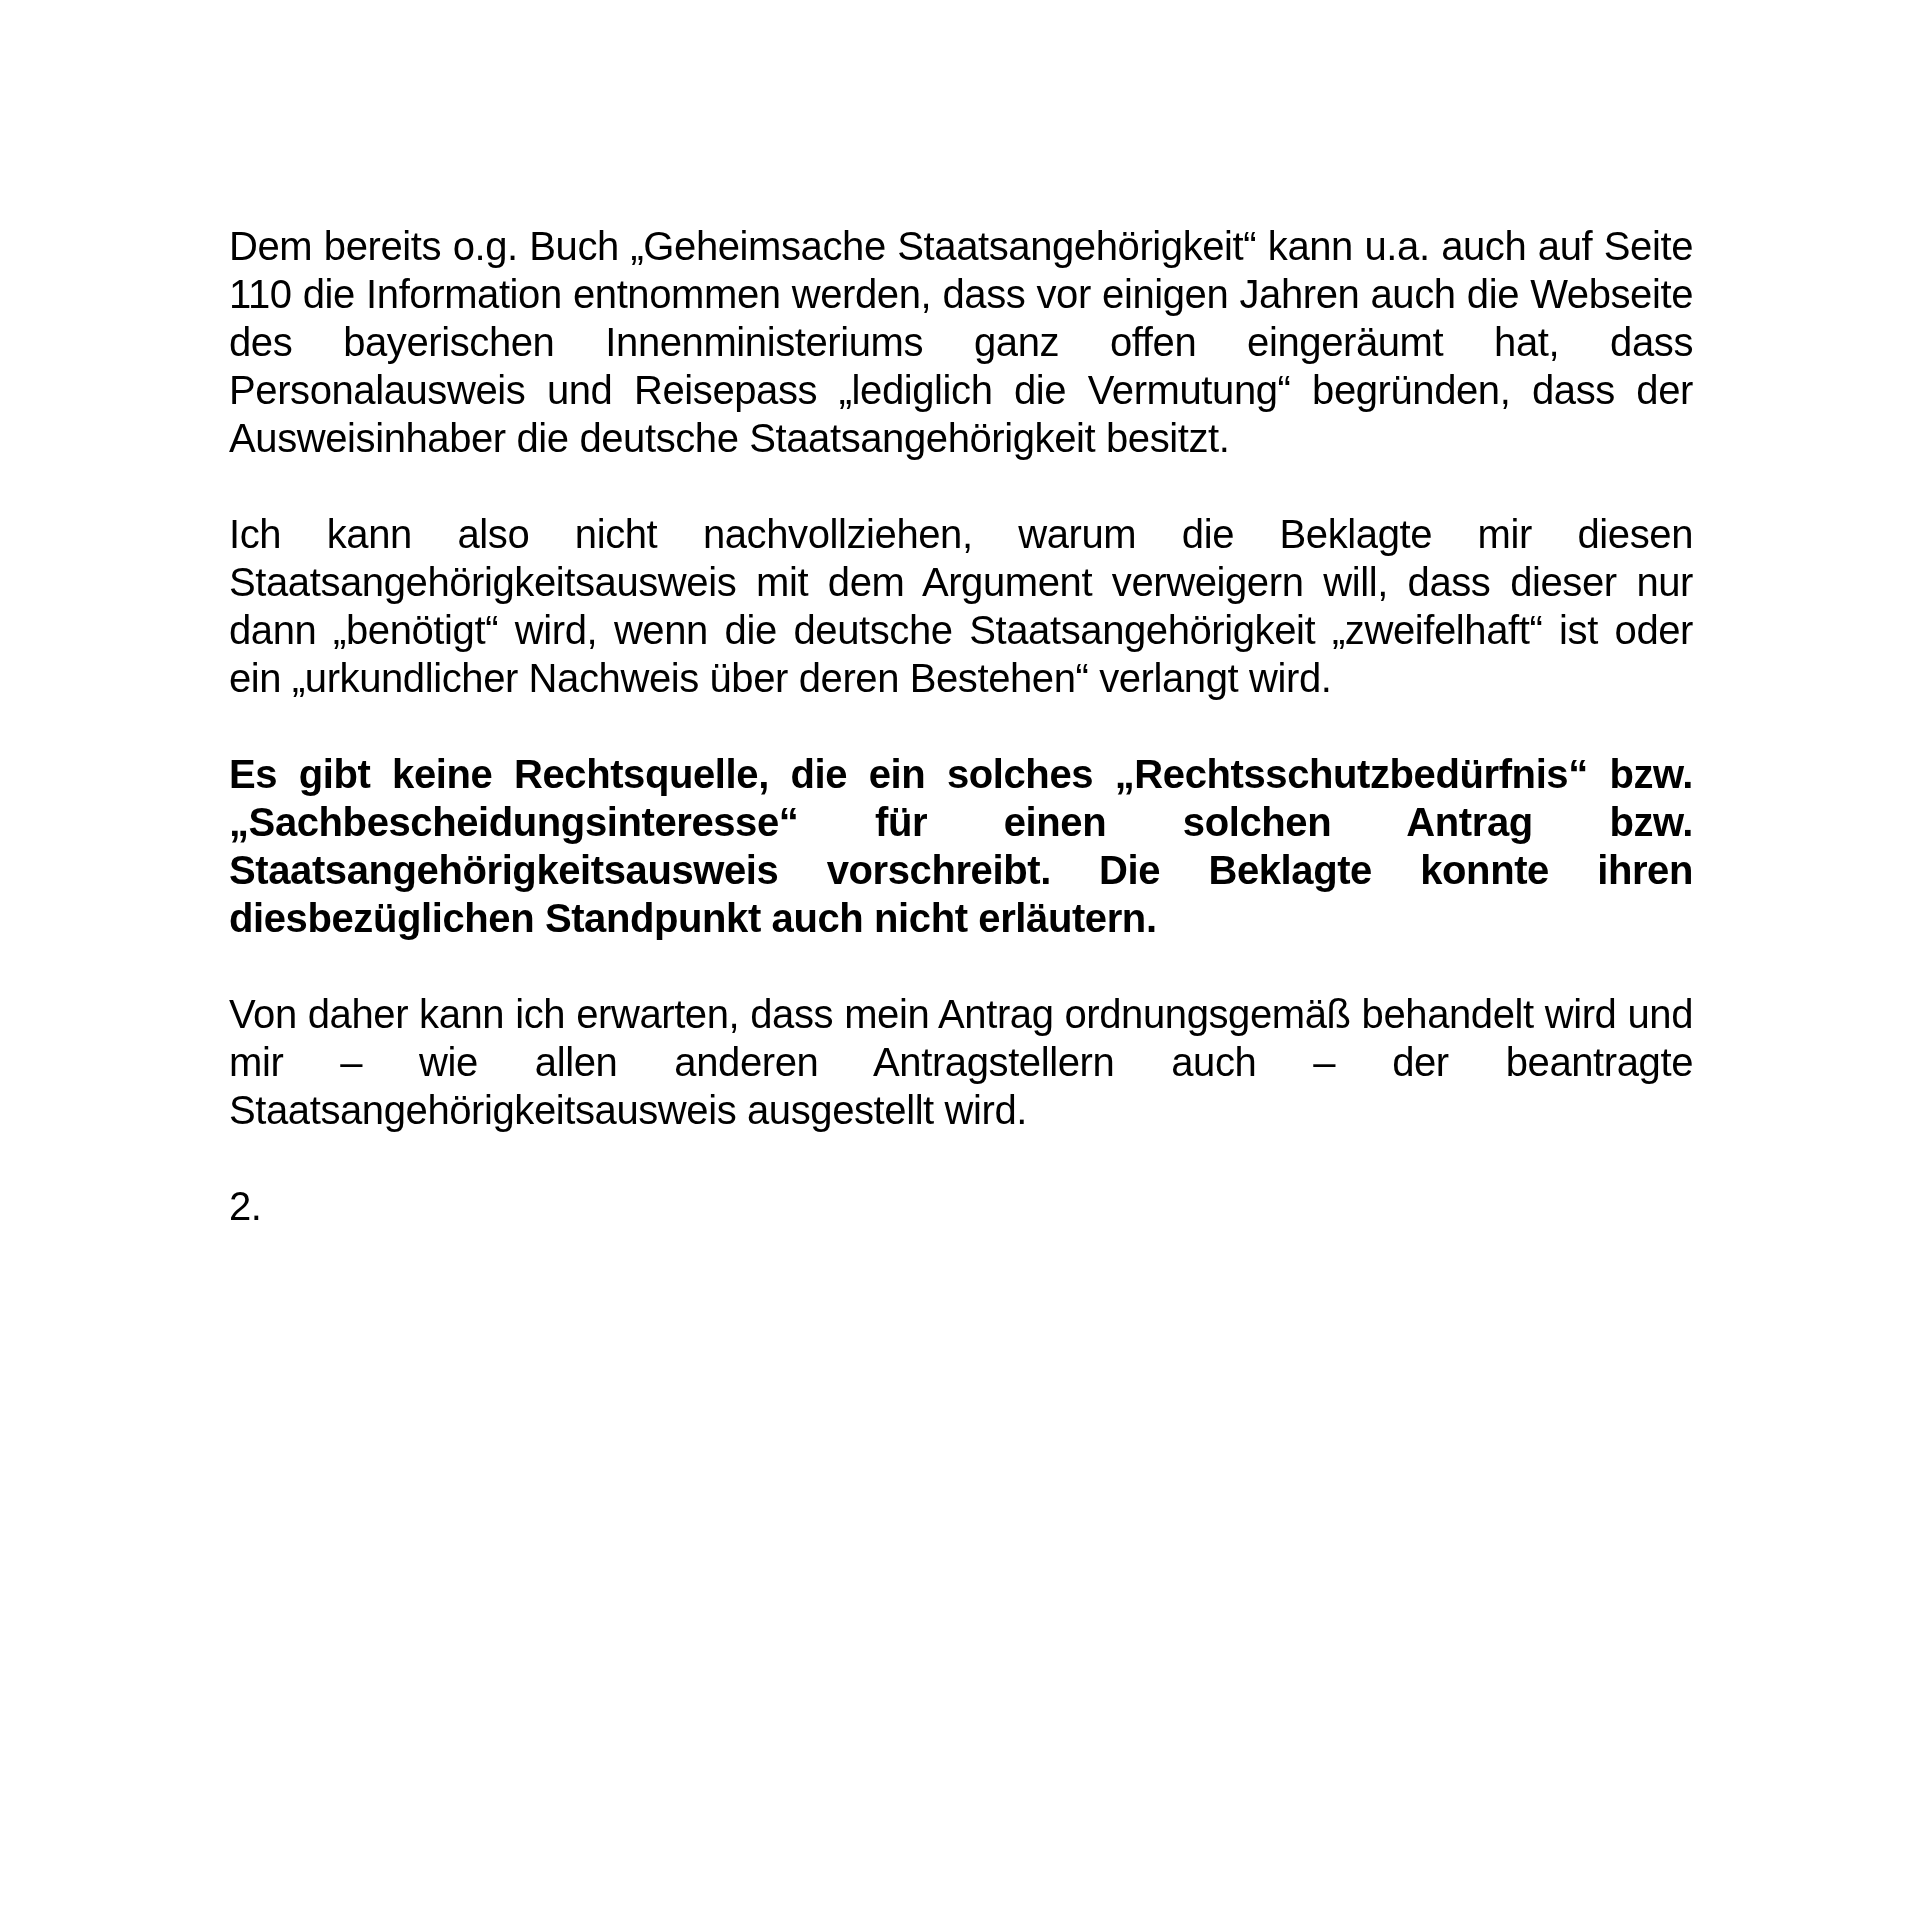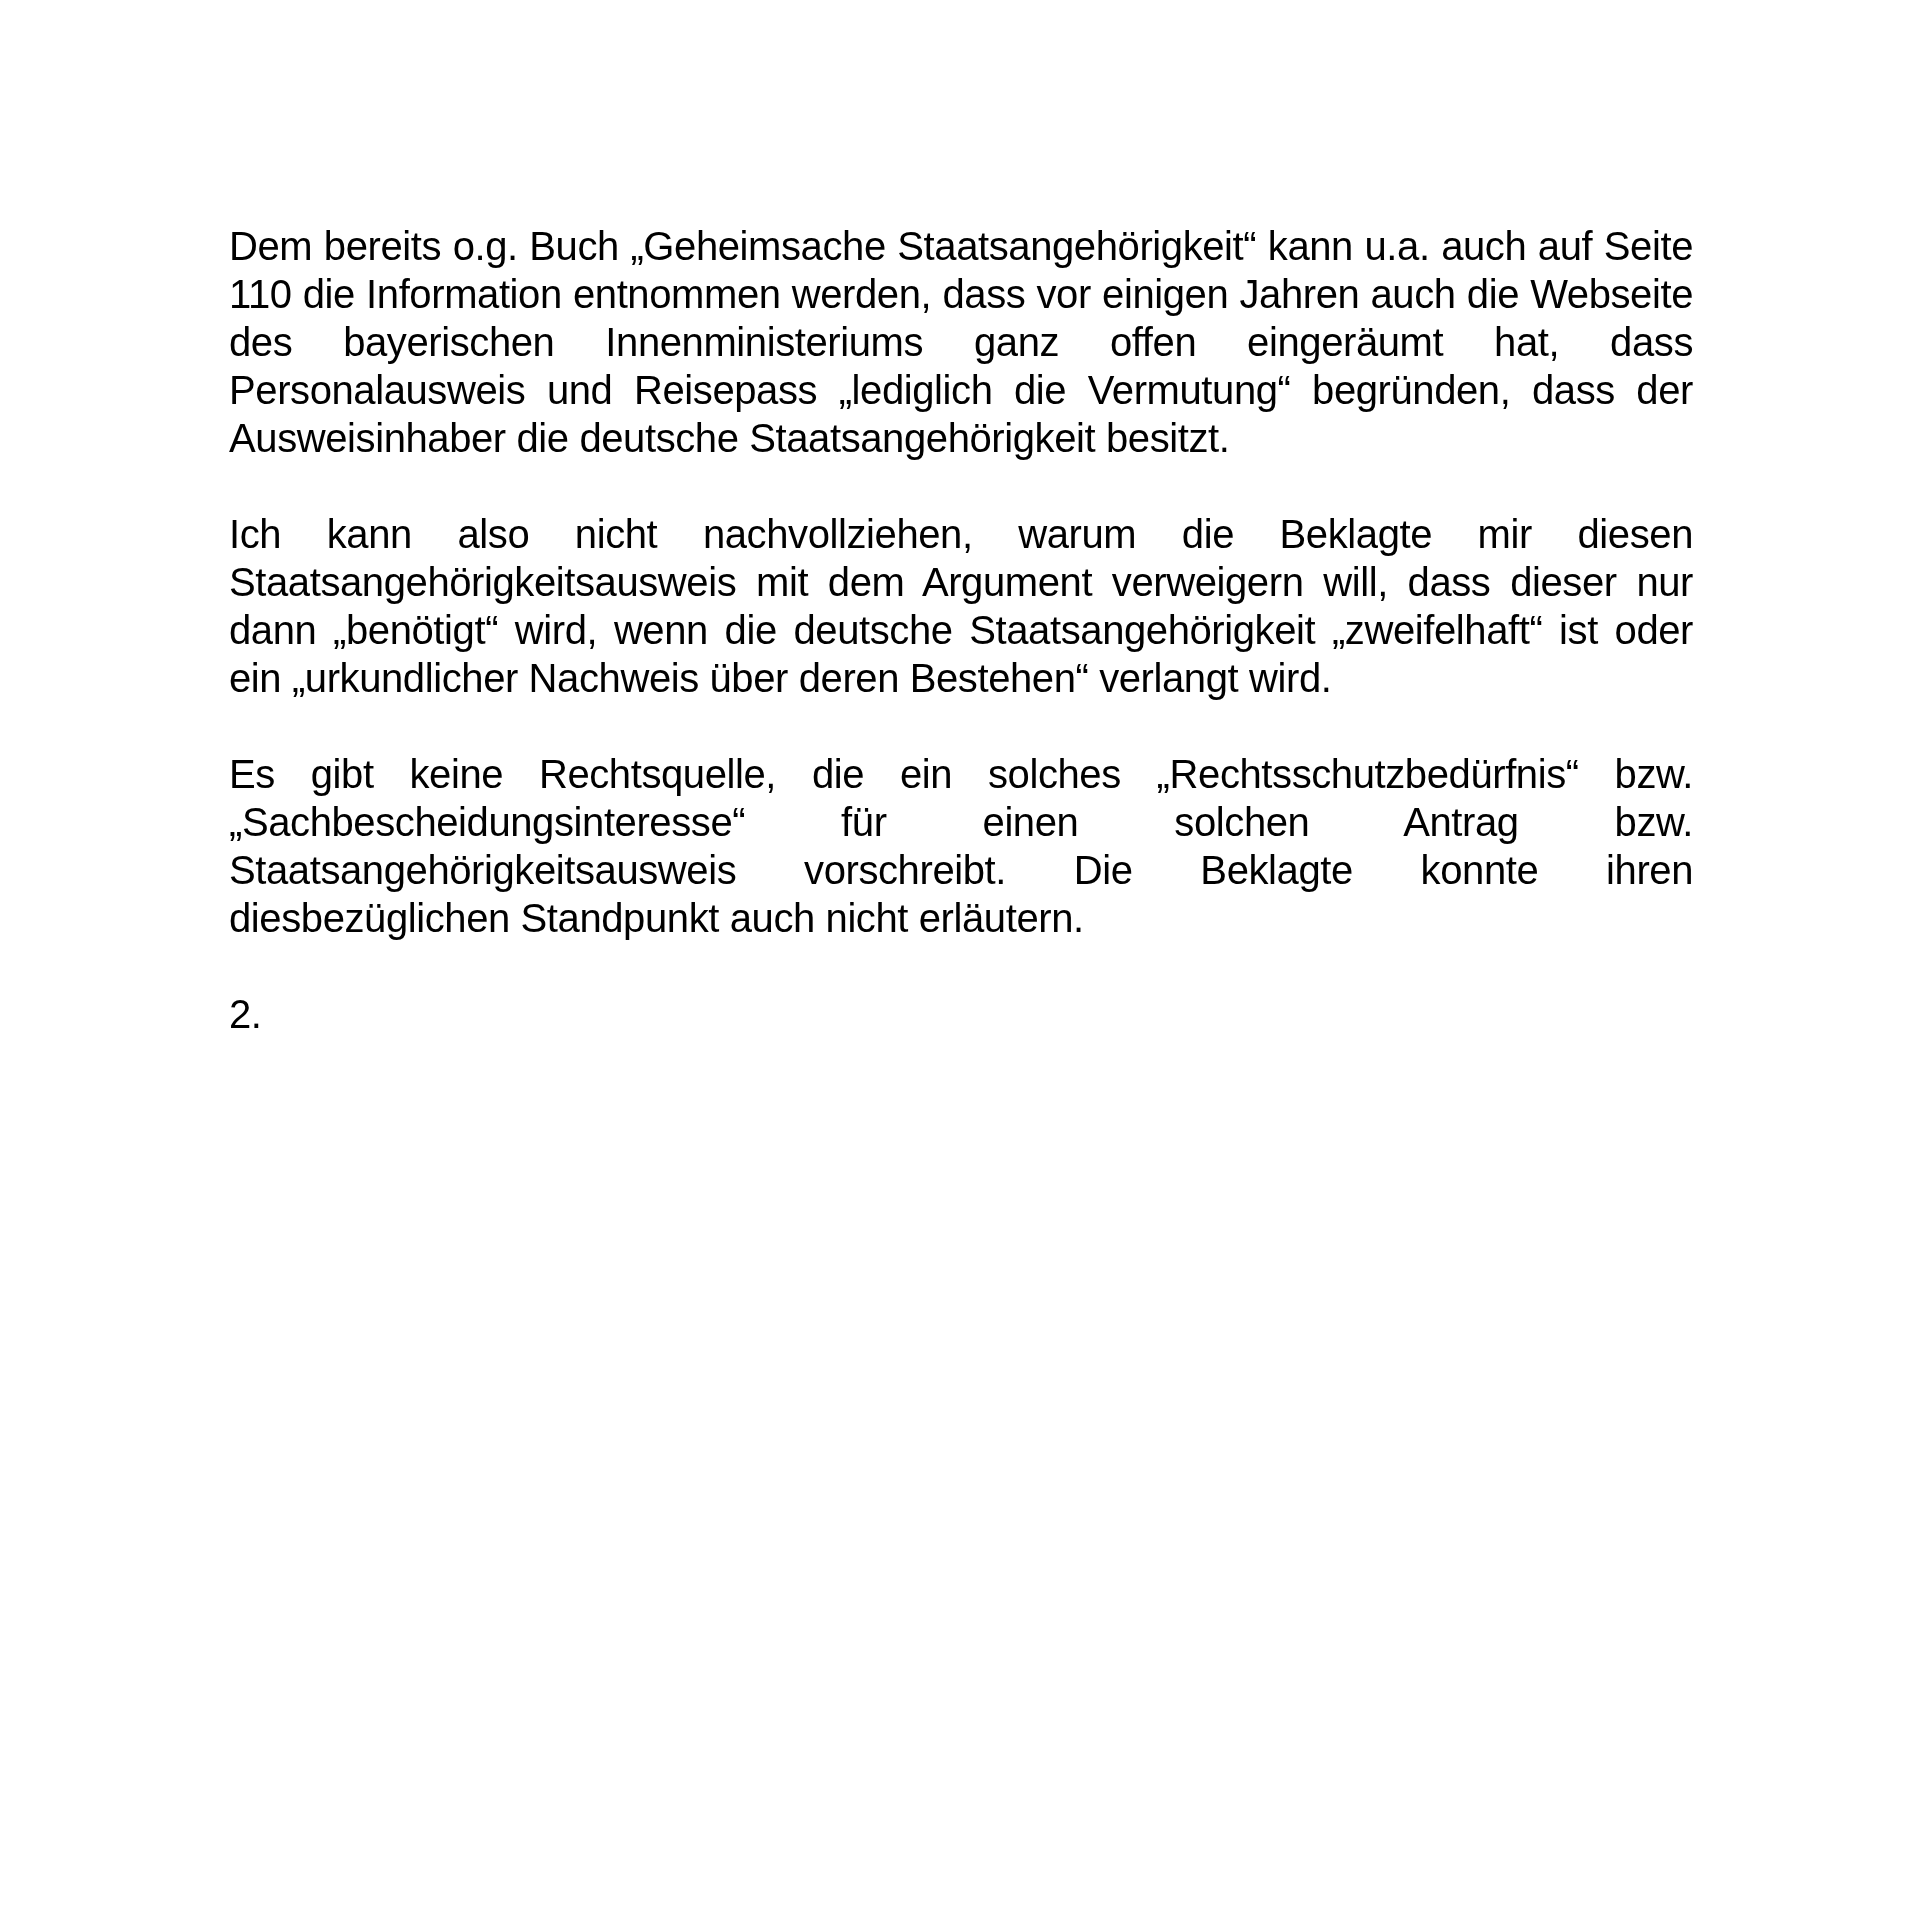--- a/index.html
+++ b/index.html
@@ -30,38 +30,39 @@
       font-size: 40px;
       line-height: 48px;
       letter-spacing: -0.4px;
     }
     .para {
       margin: 0 0 48px 0;
       text-align: justify;
       text-align-last: left;
     }
     .para.bold {
-      font-weight: normal;
+      font-weight: bold;
     }
     .u { text-decoration: underline; text-underline-offset: 5.4px; text-decoration-thickness: 2.3px; }
   </style>
 </head>
 <body>
 
 <div class="page">
   <div class="content">
 
 
     <p class="para">Dem bereits o.g. Buch „Geheimsache Staatsangehörigkeit“ kann u.a. auch auf Seite 110 die Information entnommen werden, dass vor einigen Jahren auch die Webseite des bayerischen Innenministeriums ganz offen eingeräumt hat, dass Personalausweis und Reisepass „lediglich die Vermutung“ begründen, dass der Ausweisinhaber die deutsche Staatsangehörigkeit besitzt.</p>
 
     <p class="para">Ich kann also nicht nachvollziehen, warum die Beklagte mir diesen Staatsangehörigkeitsausweis mit dem Argument verweigern will, dass dieser nur dann „benötigt“ wird, wenn die deutsche Staatsangehörigkeit „zweifelhaft“ ist oder ein „urkundlicher Nachweis über deren Bestehen“ verlangt wird.</p>
 
     <p class="para bold">Es gibt keine Rechtsquelle, die ein solches „Rechtsschutzbedürfnis“ bzw. „Sachbescheidungsinteresse“ für einen solchen Antrag bzw. Staatsangehörigkeitsausweis vorschreibt. Die Beklagte konnte ihren diesbezüglichen Standpunkt auch nicht erläutern.</p>
 
 
 
+    <p class="para">Von daher kann ich erwarten, dass mein Antrag ordnungsgemäß behandelt wird und mir – wie allen anderen Antragstellern auch – der beantragte Staatsangehörigkeitsausweis ausgestellt wird.</p>
 
     <p class="para">2.</p>
 
   </div>
 
 </div>
 
 
 </body></html>

